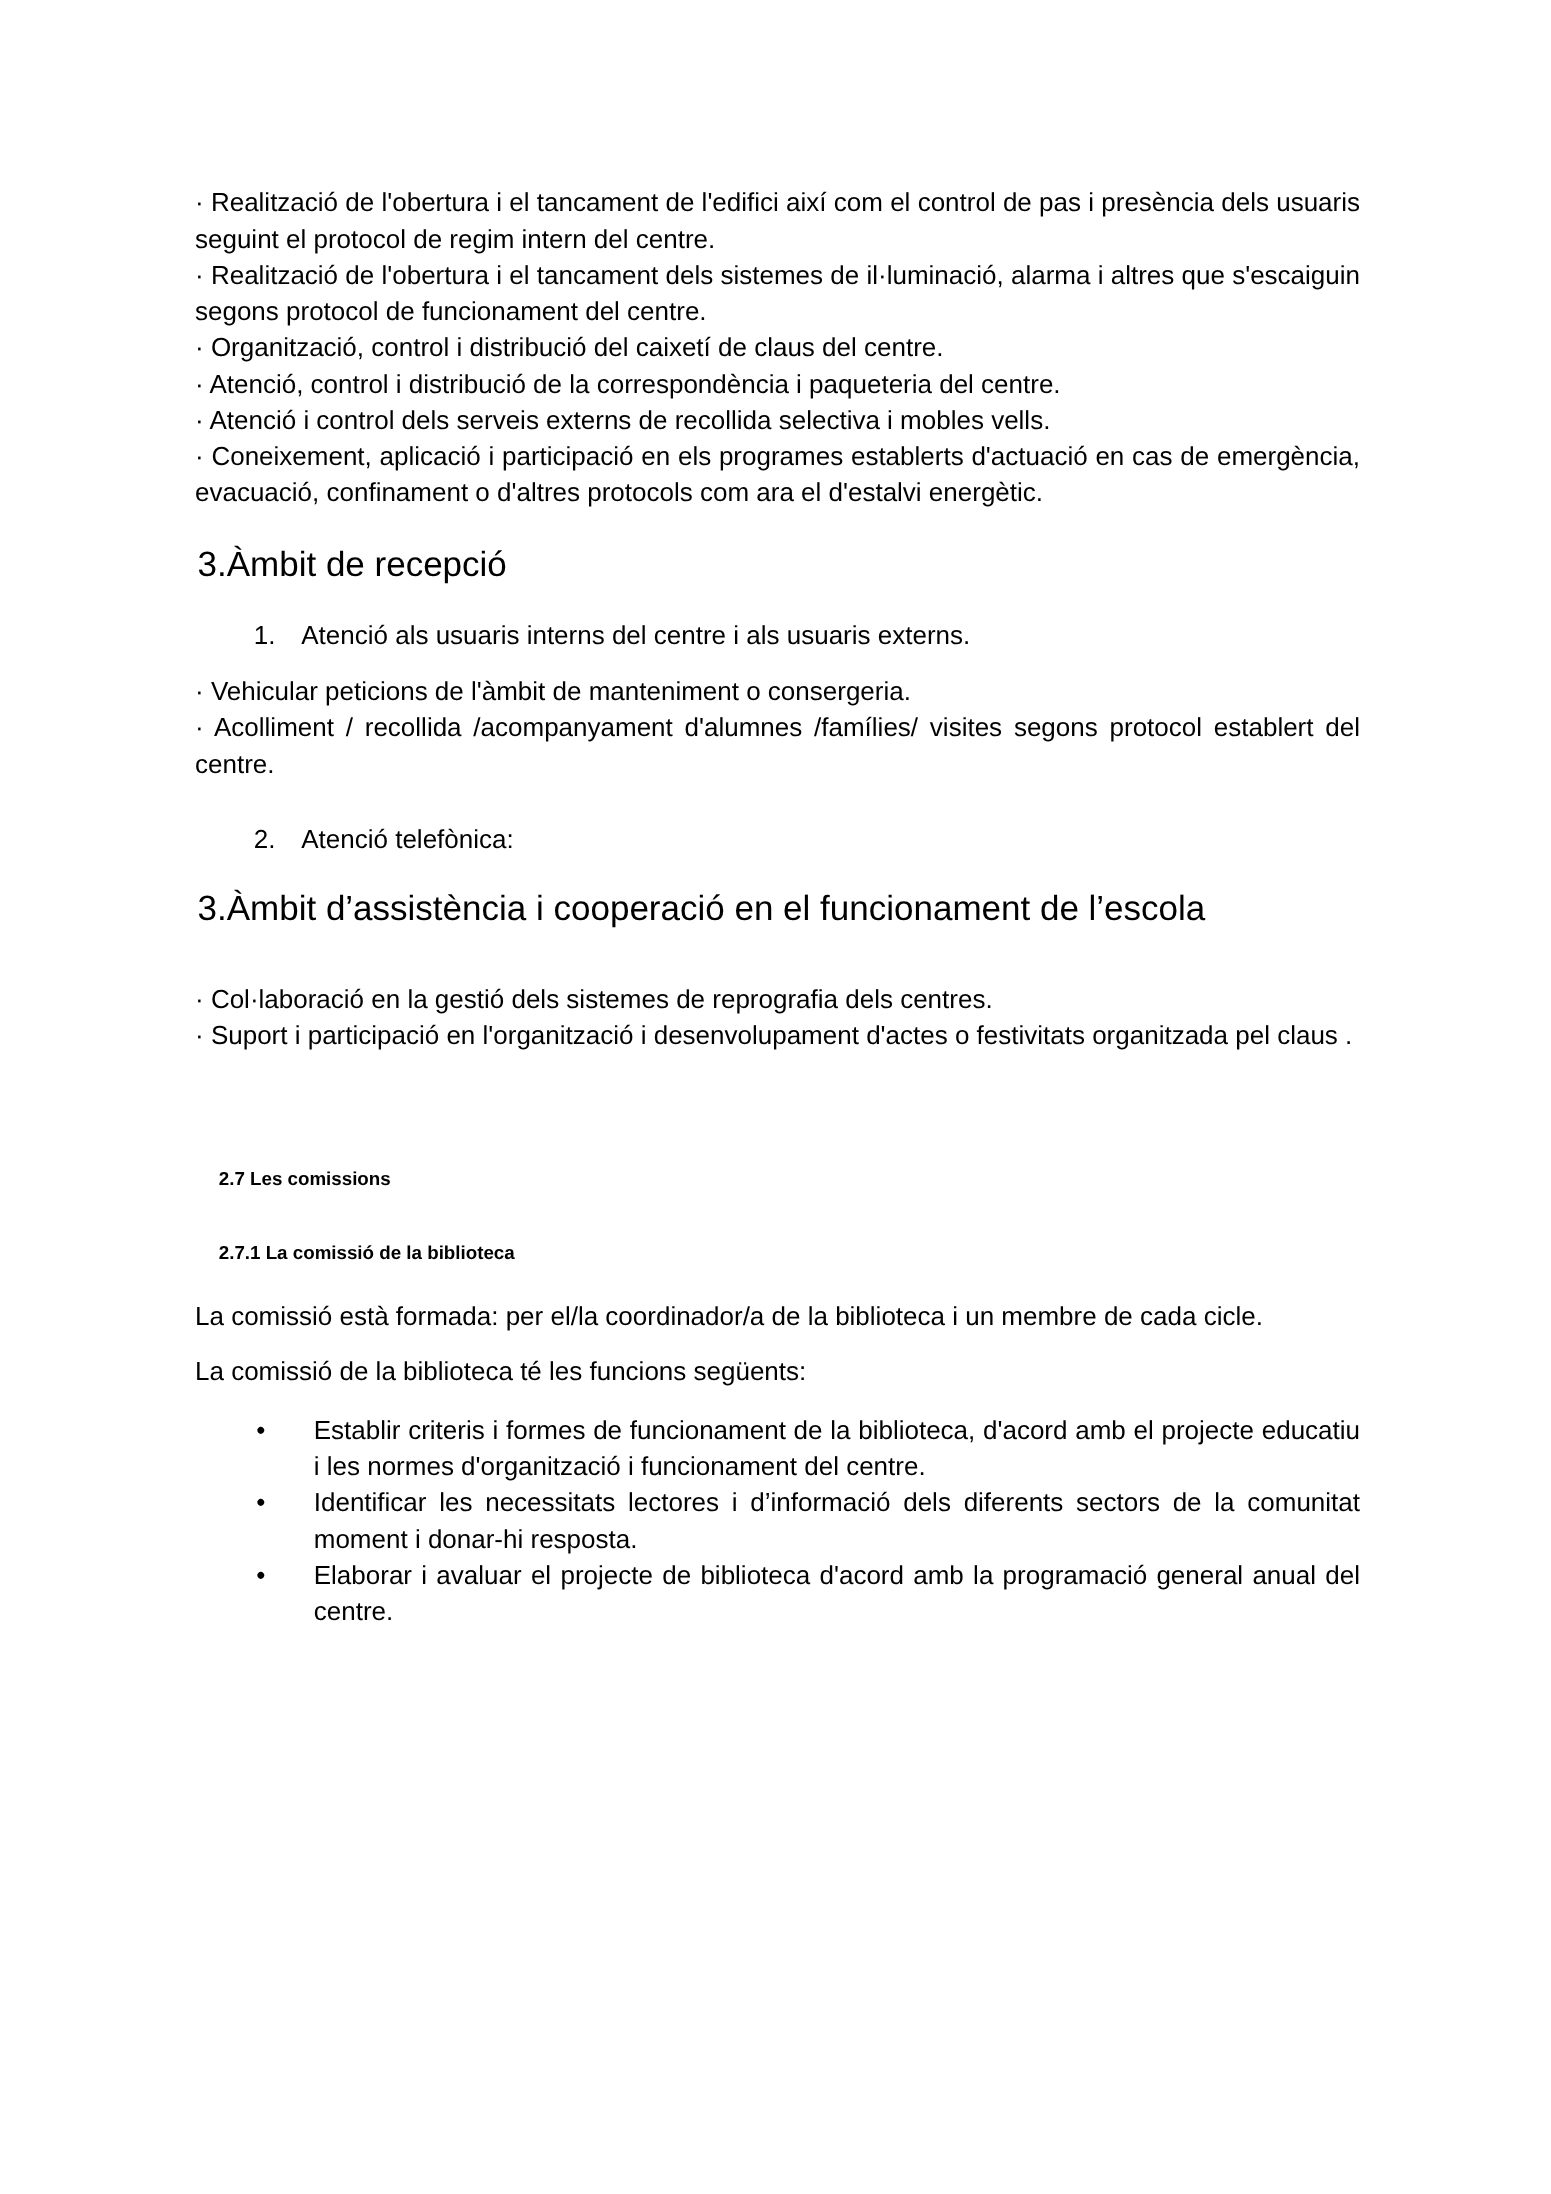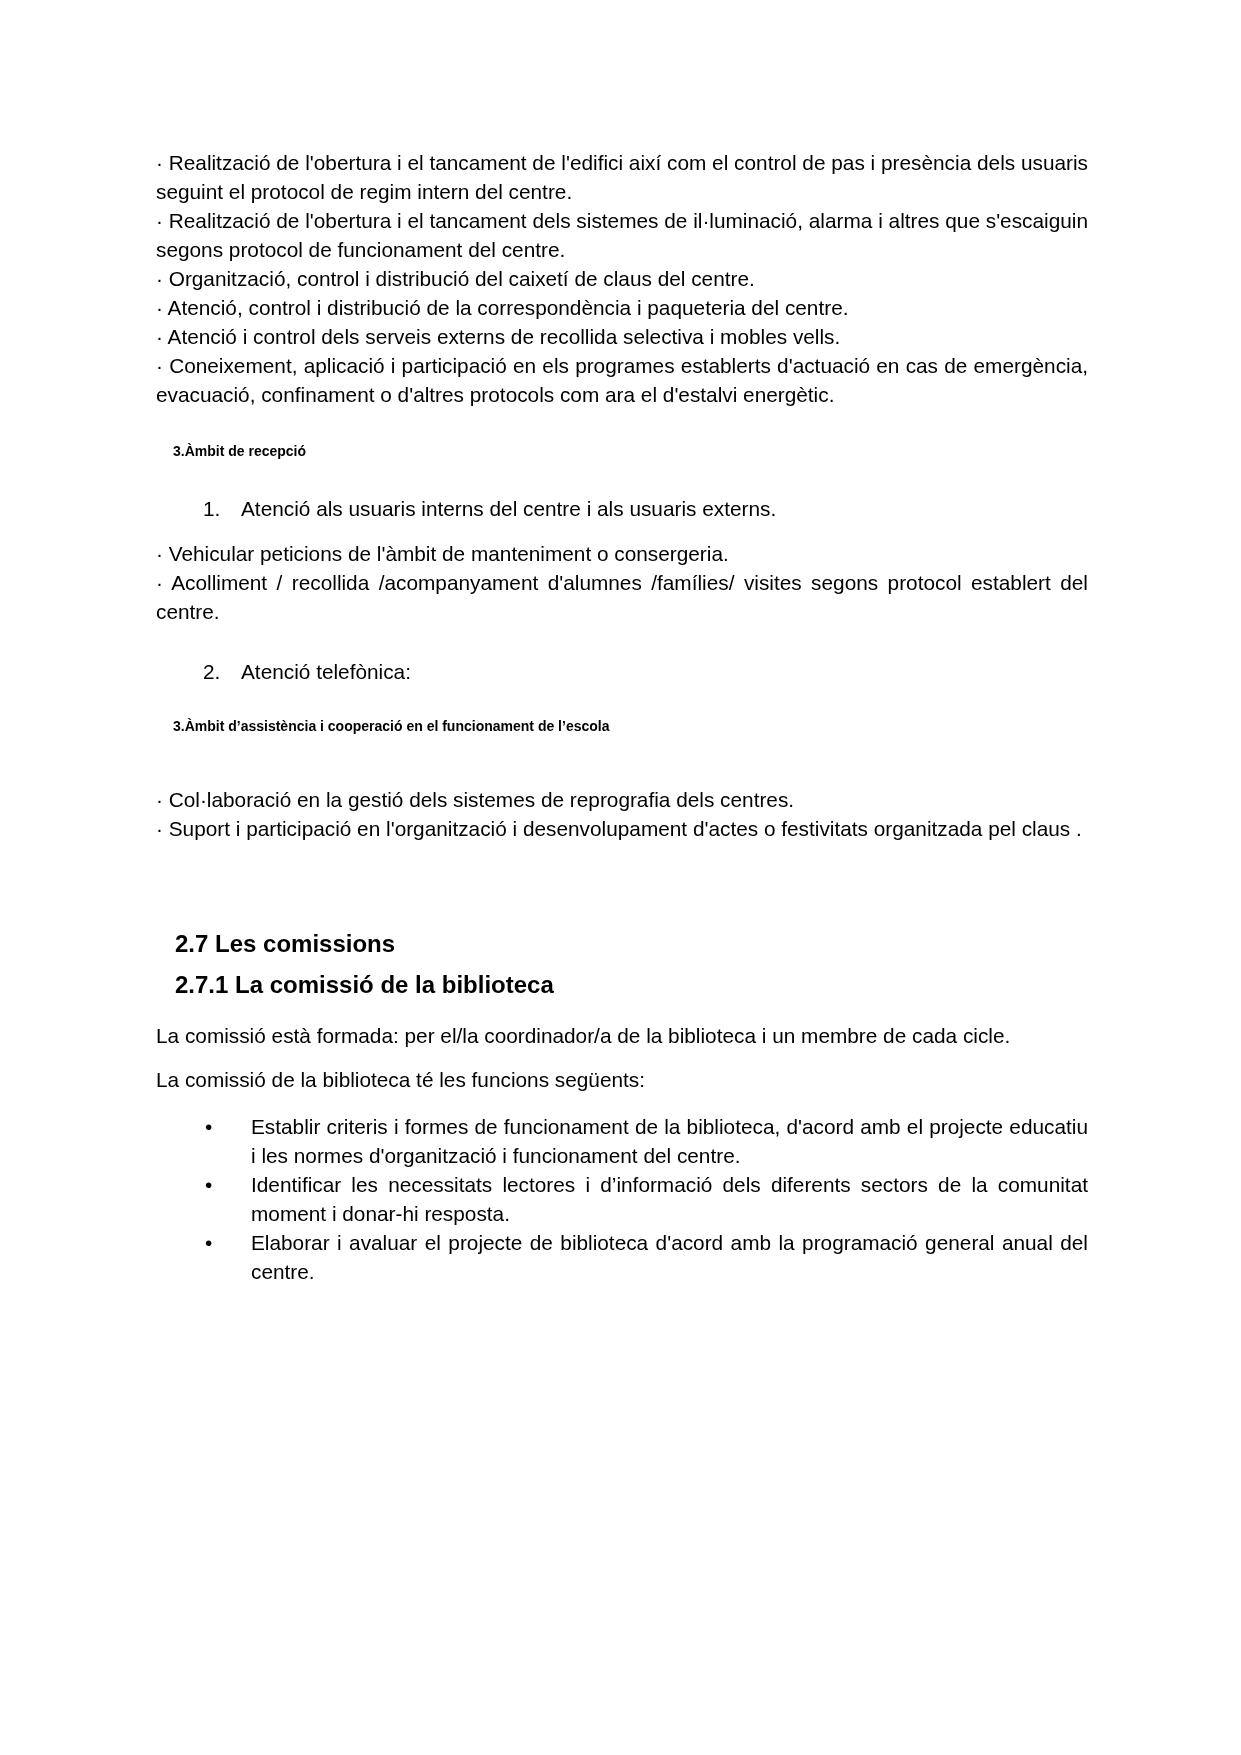--- a/index.html
+++ b/index.html
@@ -25,28 +25,28 @@
     width: 932px;
   }
   p { margin: 0; }
   .duty {
     text-align: justify;
   }
   .para {
     text-align: justify;
   }
   .section-heading {
-    margin-left: 17px;
-    font-weight: bold;
-    font-size: 14px;
+    margin-left: 2px;
+    font-weight: normal;
+    font-size: 28px;
   }
   .bold-heading {
     margin-left: 19px;
     font-weight: bold;
-    font-size: 24px;
+    font-size: 15px;
     line-height: 29px;
   }
   .numbered-item {
     position: relative;
     padding-left: 85px;
   }
   .numbered-item .num-marker {
     position: absolute;
     left: 47px;
     top: 0;
@@ -63,21 +63,21 @@
   }
   
   .mt-sec      { margin-top: 28px; }
   .mt-num1     { margin-top: 28px; }
   .mt-blockb   { margin-top: 16px; }
   .mt-num2     { margin-top: 31px; }
   .mt-blockc   { margin-top: 28px; }
   .mt-assist   { margin-top: 26px; }
   .mt-blockd   { margin-top: 44px; }
   .mt-comiss   { margin-top: 86px; }
-  .mt-biblio   { margin-top: 12px; }
+  .mt-biblio   { margin-top: 30px; }
   .mt-formada  { margin-top: 22px; }
   .mt-funcions { margin-top: 15px; }
   .mt-bullets  { margin-top: 18px; }
 </style>
 </head>
 <body>
 
 <div class="page">
   <div class="content">
 

